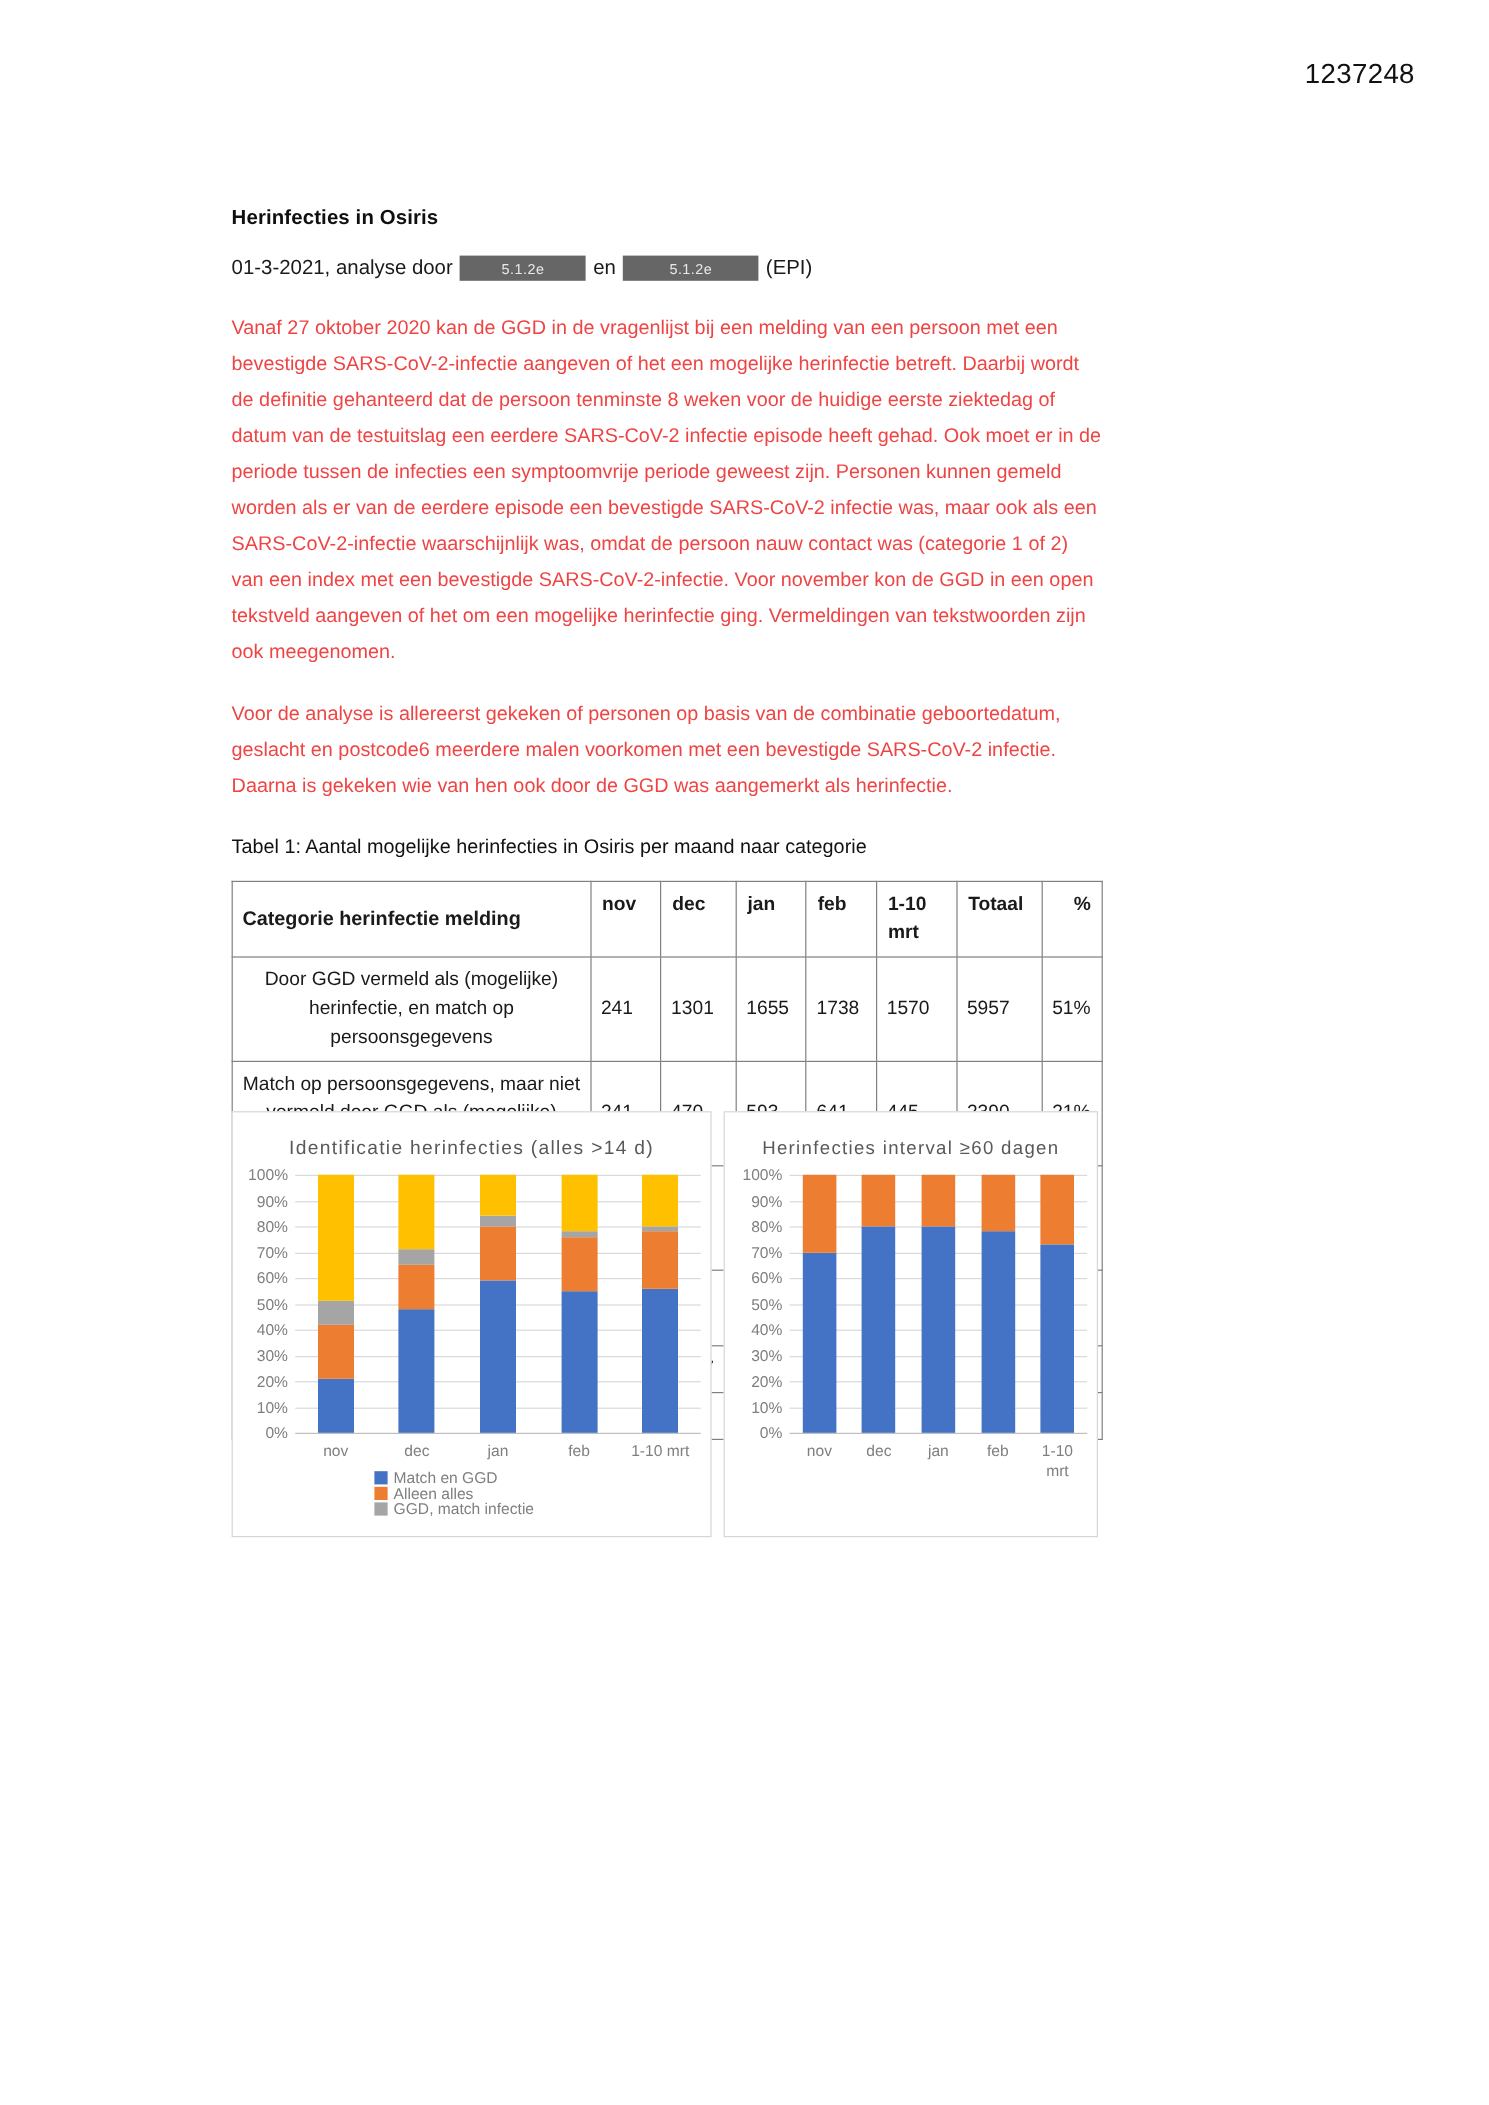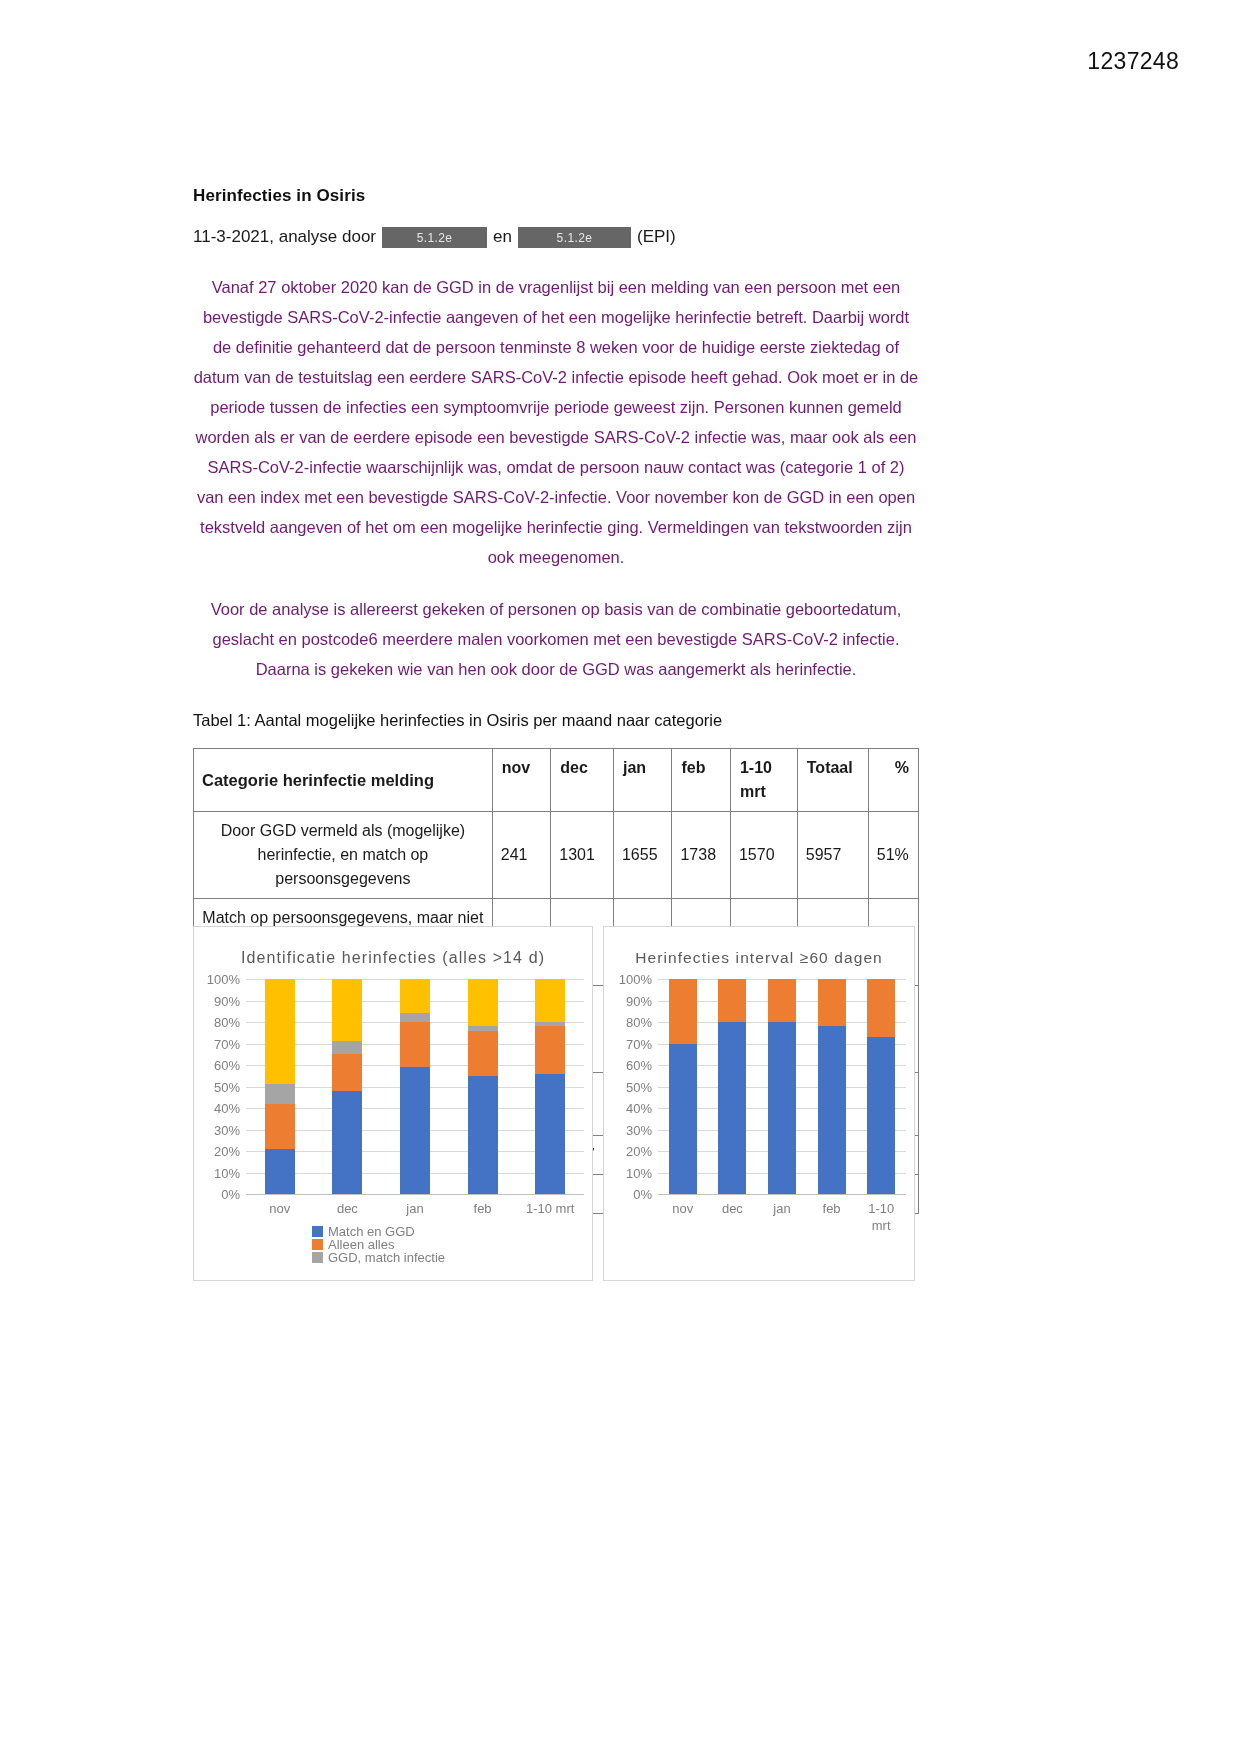--- a/index.html
+++ b/index.html
@@ -19,21 +19,21 @@
     top: 48px;
     right: 62px;
     font-size: 23px;
     letter-spacing: 0.3px;
     color: #111;
   }
 
   .content {
     position: absolute;
     left: 193px;
-    top: 186px;
+    top: 172px;
     width: 726px;
   }
 
   .doc-title {
     font-size: 17px;
     font-weight: bold;
     color: #0f0f0f;
     margin: 0 0 18px 0;
     letter-spacing: 0.1px;
   }
@@ -59,22 +59,22 @@
     vertical-align: middle;
     letter-spacing: 0.4px;
   }
   .redaction.r1 { width: 105px; margin: 0 6px; }
   .redaction.r2 { width: 113px; margin: 0 6px; }
 
   p.body {
     font-size: 16.5px;
     line-height: 30px;
     margin: 0 0 22px 0;
-    text-align: center;
-    color: #701a75;
+    text-align: left;
+    color: #ef4444;
   }
 
   .table-caption {
     font-size: 16.5px;
     line-height: 28px;
     margin: 0 0 14px 0;
     color: #111;
   }
 
   table.t1 {
@@ -225,21 +225,21 @@
 </head>
 <body>
 
 <div class="page-number">1237248</div>
 
 <div class="content">
 
   <h1 class="doc-title">Herinfecties in Osiris</h1>
 
   <div class="byline">
-    <span class="txt">11-3-2021, analyse door</span>
+    <span class="txt">01-3-2021, analyse door</span>
     <span class="redaction r1">5.1.2e</span>
     <span class="txt">en</span>
     <span class="redaction r2">5.1.2e</span>
     <span class="txt">(EPI)</span>
   </div>
 
   <p class="body">Vanaf 27 oktober 2020 kan de GGD in de vragenlijst bij een melding van een persoon met een bevestigde SARS-CoV-2-infectie aangeven of het een mogelijke herinfectie betreft. Daarbij wordt de definitie gehanteerd dat de persoon tenminste 8 weken voor de huidige eerste ziektedag of datum van de testuitslag een eerdere SARS-CoV-2 infectie episode heeft gehad. Ook moet er in de periode tussen de infecties een symptoomvrije periode geweest zijn. Personen kunnen gemeld worden als er van de eerdere episode een bevestigde SARS-CoV-2 infectie was, maar ook als een SARS-CoV-2-infectie waarschijnlijk was, omdat de persoon nauw contact was (categorie 1 of 2) van een index met een bevestigde SARS-CoV-2-infectie. Voor november kon de GGD in een open tekstveld aangeven of het om een mogelijke herinfectie ging. Vermeldingen van tekstwoorden zijn ook meegenomen.</p>
   <p class="body">Voor de analyse is allereerst gekeken of personen op basis van de combinatie geboortedatum, geslacht en postcode6 meerdere malen voorkomen met een bevestigde SARS-CoV-2 infectie. Daarna is gekeken wie van hen ook door de GGD was aangemerkt als herinfectie.</p>
 
   <div class="table-caption">Tabel 1: Aantal mogelijke herinfecties in Osiris per maand naar categorie</div>

